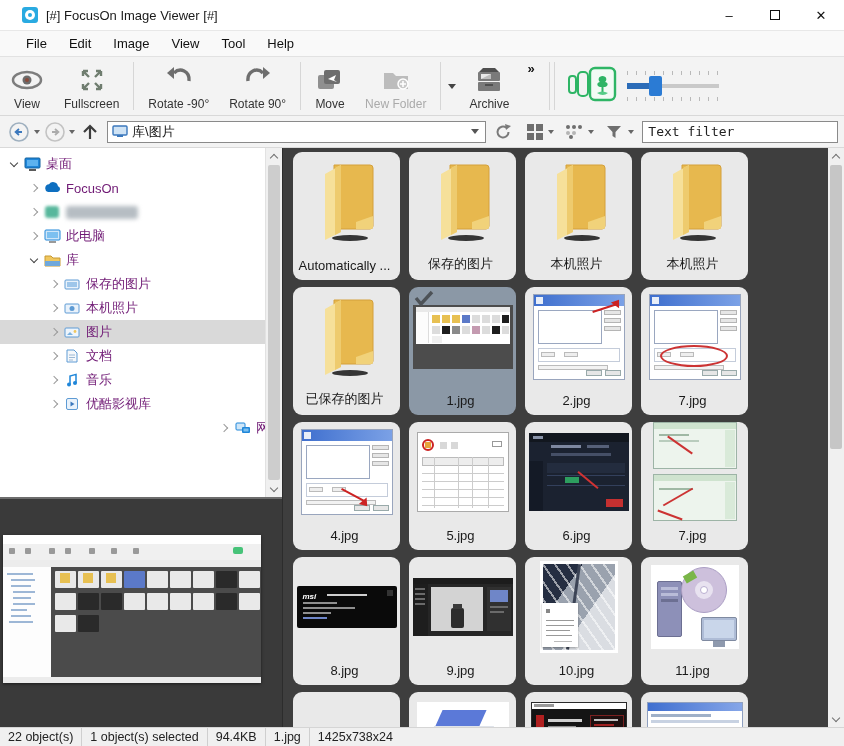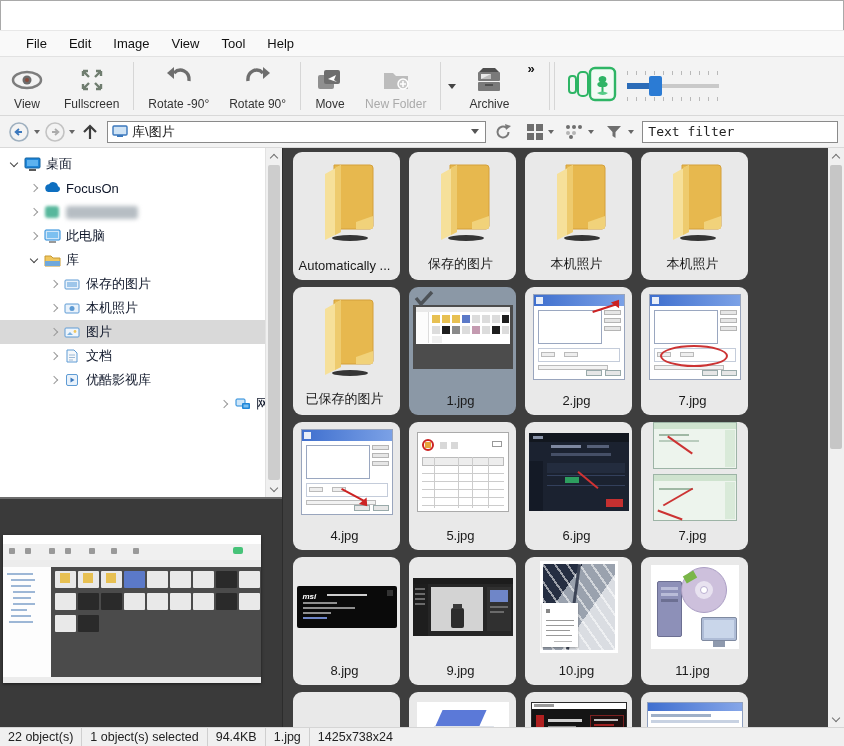--- a/index.html
+++ b/index.html
@@ -57,21 +57,21 @@
   .gridicon { display:grid; grid-template-columns:7px 7px; grid-template-rows:7px 7px; gap:2px; }
   .gridicon i { background:#6e6e6e; }
   .dotsicon { position:relative; width:18px; height:16px; }
   .dotsicon i { position:absolute; width:4px; height:4px; border-radius:50%; background:#6e6e6e; }
   .dotsicon i.f { background:#b5b5b5; }
 
   
   .content { position:absolute; left:0; top:148px; width:100%; height:579px; }
   .leftcol { position:absolute; left:0; top:0; width:282px; height:100%; }
   .tree { position:absolute; left:0; top:0; width:100%; height:349px; background:#fff; overflow:hidden; padding-top:4px; }
-  .trow { position:relative; height:24px; display:flex; align-items:center; font-size:13px; color:#0f172a; }
+  .trow { position:relative; height:24px; display:flex; align-items:center; font-size:13px; color:#701a75; }
   .trow.selected { background:#d9d9d9; }
   .chev { width:16px; height:16px; display:flex; align-items:center; justify-content:center; flex:0 0 auto; }
   .chev i { width:6px; height:6px; border-right:1.5px solid #9a9a9a; border-bottom:1.5px solid #9a9a9a; transform:rotate(-45deg); display:block; }
   .chev.down i { border-color:#444; transform:rotate(45deg); margin-top:-3px; }
   .ticn { width:20px; height:16px; display:flex; align-items:center; justify-content:center; flex:0 0 auto; margin-right:4px; }
   .blurcap { width:72px; height:13px; border-radius:3px; background:#b6bdc3; filter:blur(2px); }
   .tree-scroll { position:absolute; right:0; top:0; width:17px; height:349px; background:#f0f0f0; border-left:1px solid #e2e2e2; }
   .sarrow { position:absolute; left:0; width:100%; height:16px; display:flex; align-items:center; justify-content:center; }
   .sarrow i { width:6px; height:6px; border-right:1.5px solid #707070; border-bottom:1.5px solid #707070; display:block; }
   .sarrow.up i { transform:rotate(-135deg); margin-top:3px; }
@@ -112,20 +112,31 @@
   
   .statusbar { position:absolute; left:0; top:727px; width:100%; height:19px; background:#f0f0f0; border-top:1px solid #d5d5d5; display:flex; align-items:center; font-size:12.5px; color:#222; }
   .seg { padding:0 8px; border-right:1px solid #cfcfcf; height:100%; display:flex; align-items:center; white-space:nowrap; }
   .seg:last-child { border-right:none; }
 </style>
 </head>
 <body>
 
 <div id="app">
 
+  <div class="titlebar">
+    <span class="appicon"></span>
+    <span class="title">[#] FocusOn Image Viewer [#]</span>
+    <div class="wctrls">
+      <div class="wbtn">–</div>
+      <div class="wbtn">
+          <span class="maxglyph"></span>
+        </div>
+      <div class="wbtn">✕</div>
+    </div>
+  </div>
 
   <div class="menubar" id="menubar">
       <span class="menu-item">File</span>
       <span class="menu-item">Edit</span>
       <span class="menu-item">Image</span>
       <span class="menu-item">View</span>
       <span class="menu-item">Tool</span>
       <span class="menu-item">Help</span>
     </div>
 
@@ -402,20 +413,33 @@
             <span class="chev">
               <i></i>
             </span>
             <span class="ticn">
               <svg width="14" height="14" viewBox="0 0 14 14">
                 <path d="M2 1 h7 l3 3 v9 H2 z" fill="#f5f8fb" stroke="#5e9bd4"></path>
                 <path d="M4 6 h6 M4 8.5 h6 M4 11 h4" stroke="#9cb8d4"></path>
               </svg>
             </span>
             <span>文档</span>
+          </div>
+          <div class="trow" style="padding-left: 46px;">
+            <span class="chev">
+              <i></i>
+            </span>
+            <span class="ticn">
+              <svg width="13" height="14" viewBox="0 0 13 14">
+                <path d="M4 11.5 V3 l6 -1.6 V10" fill="none" stroke="#1f86d9" stroke-width="1.5"></path>
+                <circle cx="3" cy="11.5" r="2" fill="#1f86d9"></circle>
+                <circle cx="9" cy="10" r="2" fill="#1f86d9"></circle>
+              </svg>
+            </span>
+            <span>音乐</span>
           </div>
           <div class="trow" style="padding-left: 46px;">
             <span class="chev">
               <i></i>
             </span>
             <span class="ticn">
               <svg width="14" height="14" viewBox="0 0 14 14">
                 <rect x="1.5" y="1.5" width="11" height="11" rx="1.5" fill="#e9f2fb" stroke="#5e9bd4"></rect>
                 <path d="M5.5 4.5 l4 2.5 l-4 2.5 z" fill="#3b78bd"></path>
               </svg>

